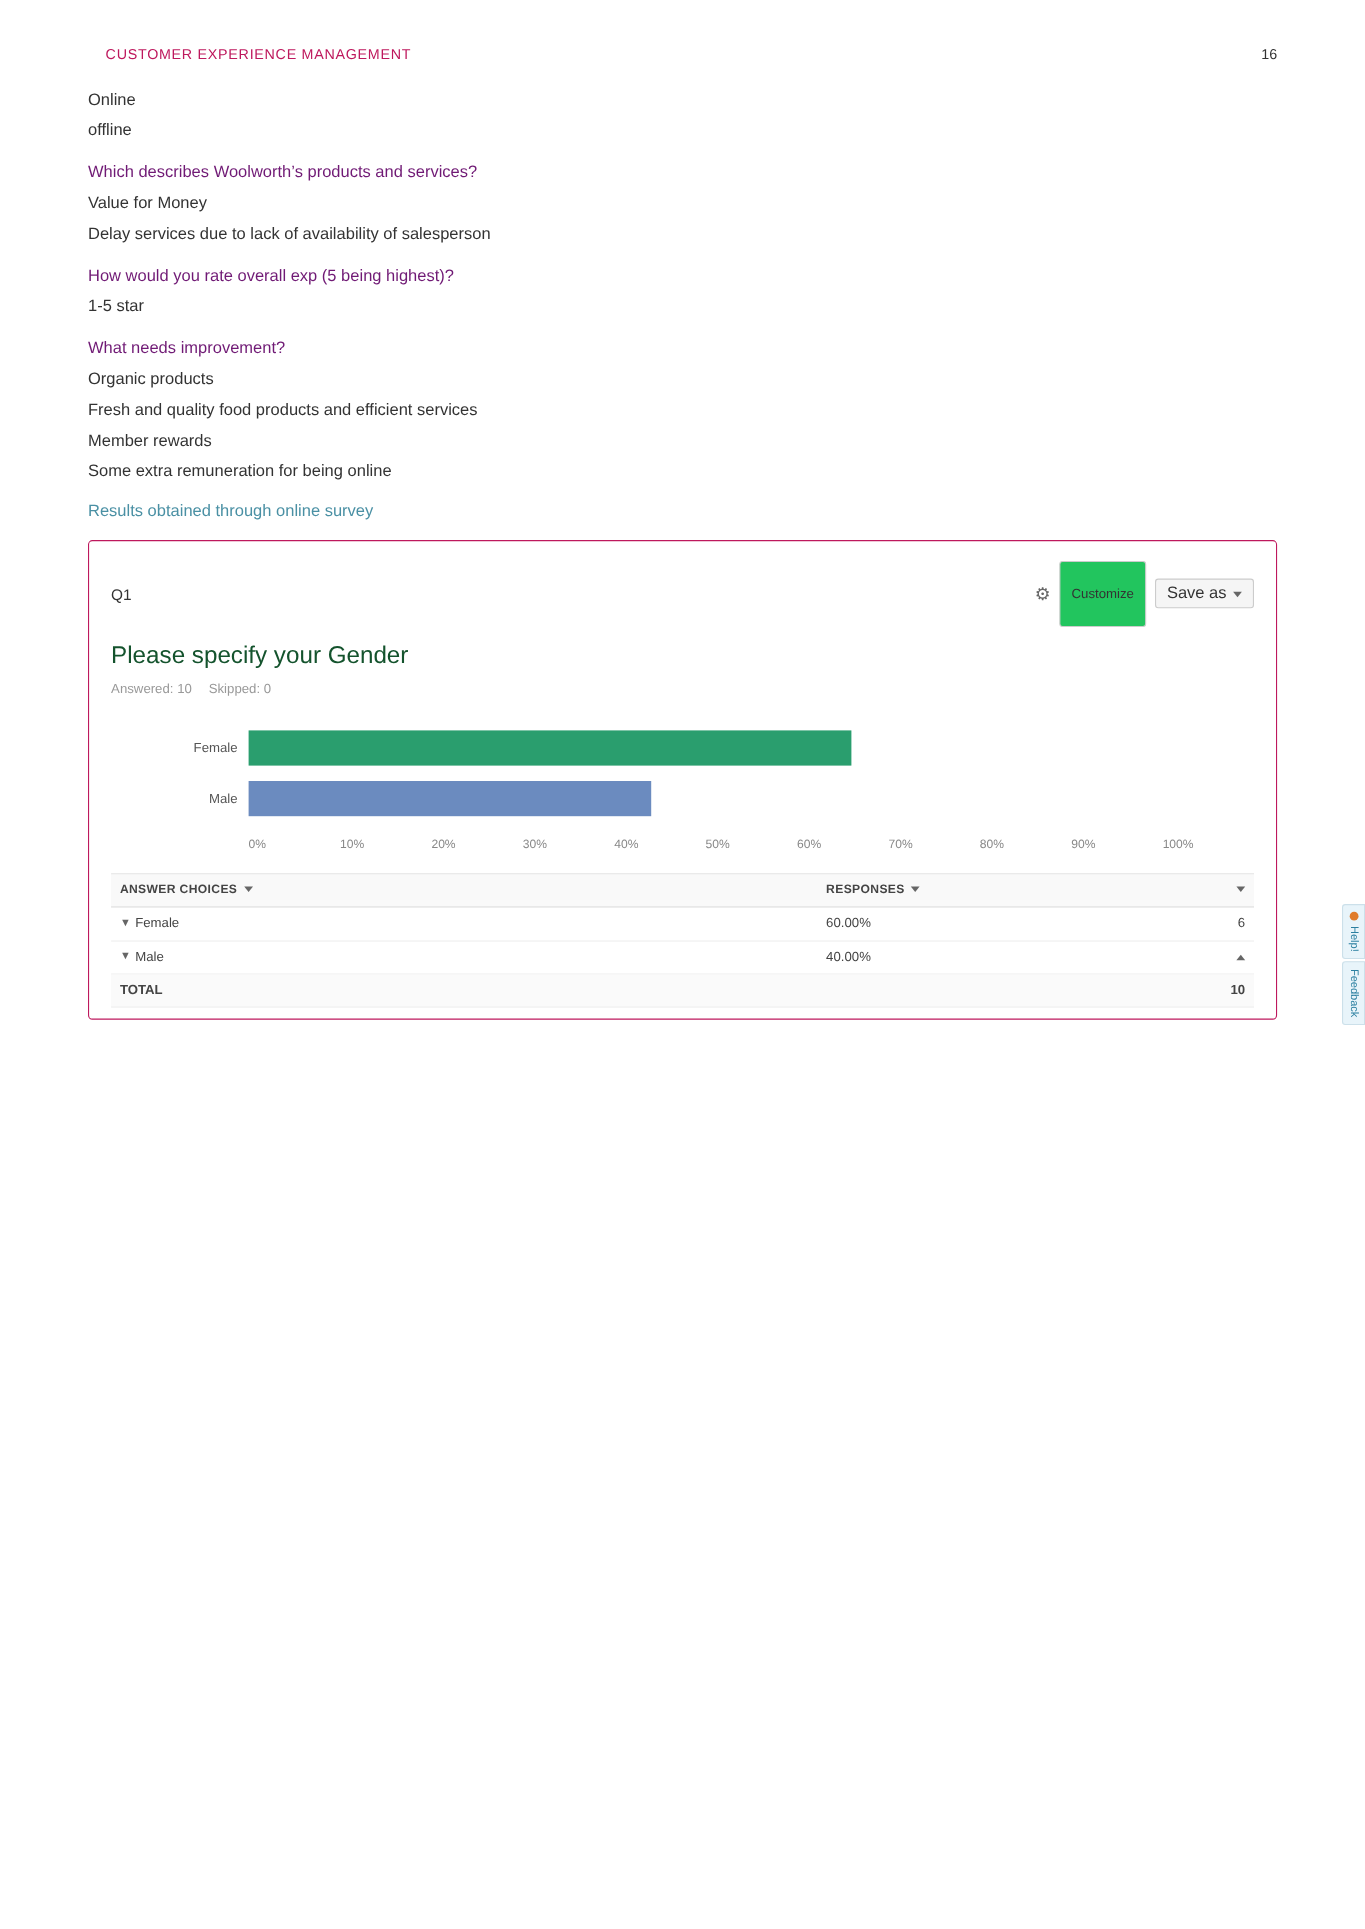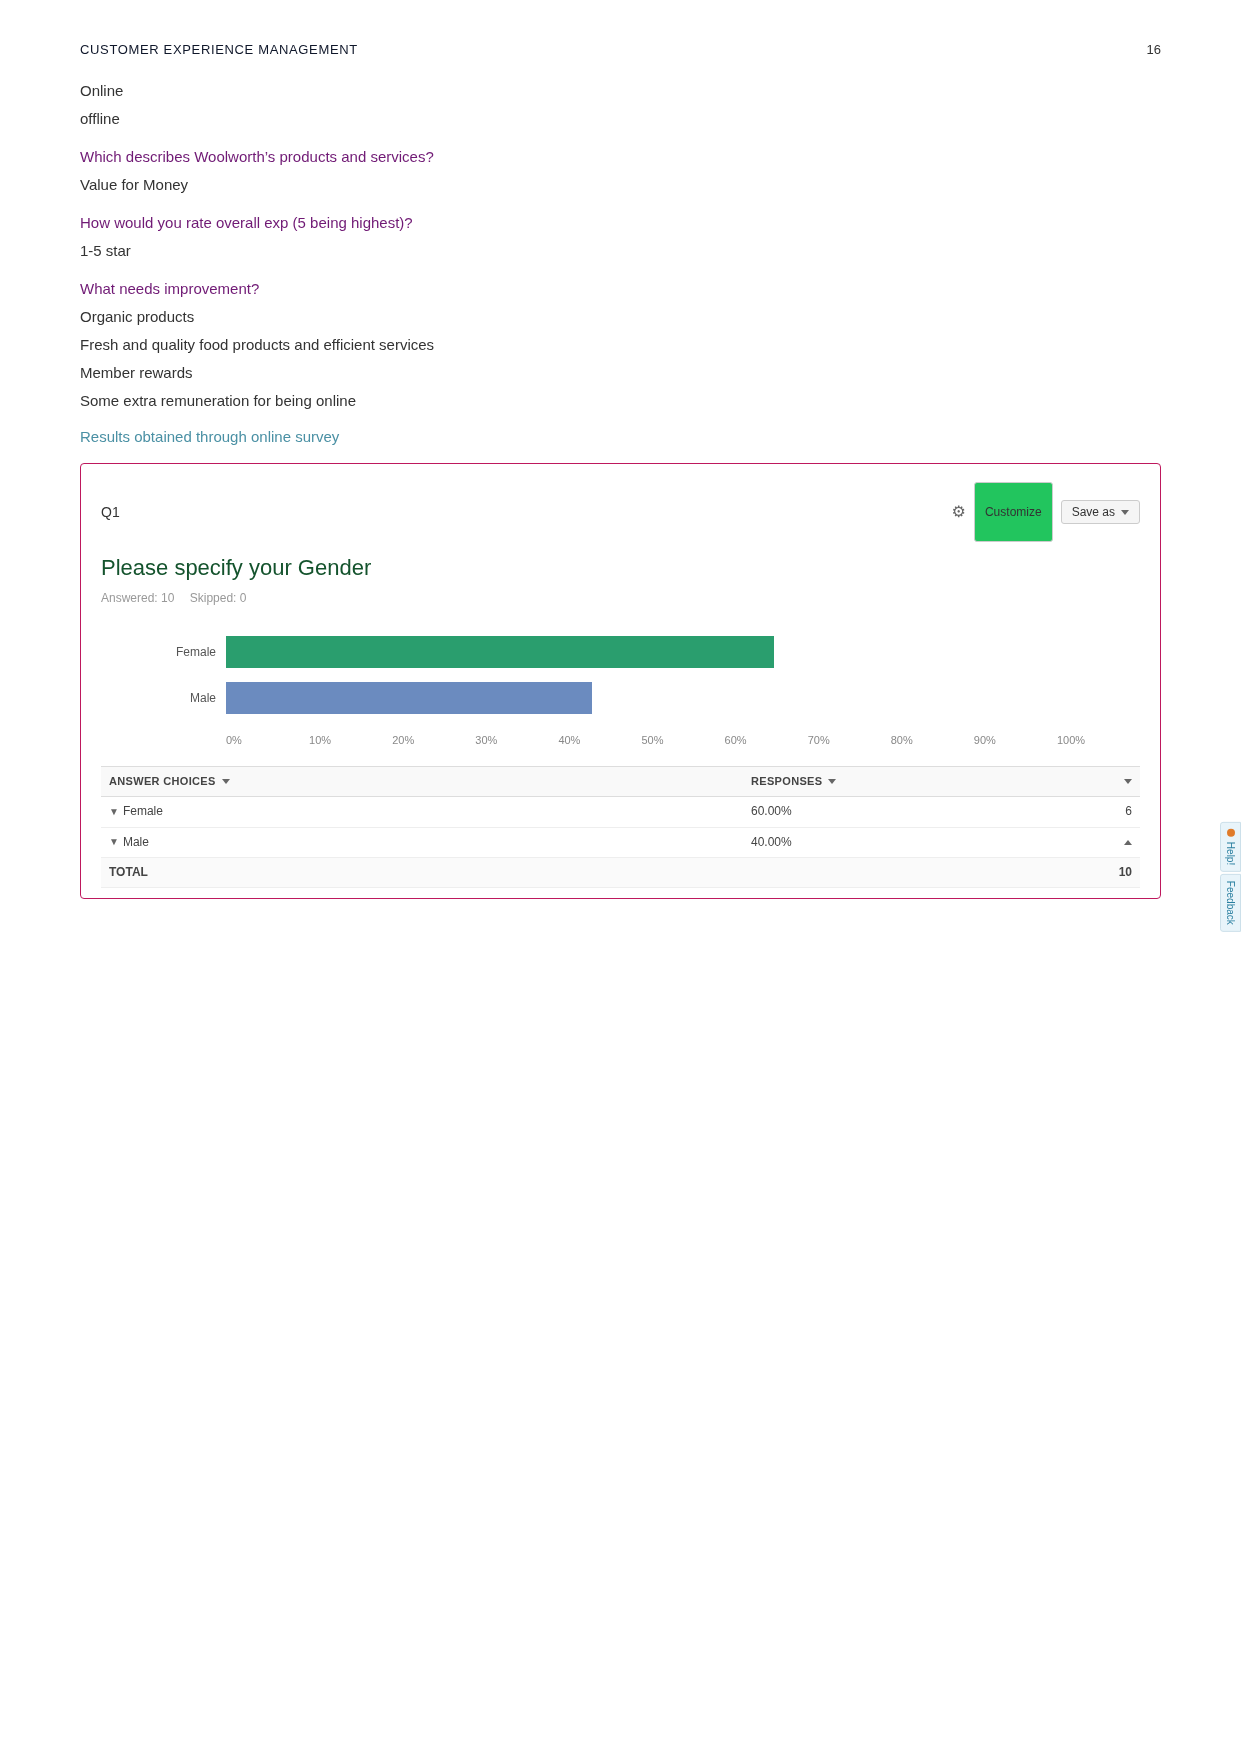--- a/index.html
+++ b/index.html
@@ -15,22 +15,23 @@
     }
     .header-row {
       display: flex;
       justify-content: space-between;
       align-items: flex-start;
       margin-bottom: 18px;
     }
     .doc-title {
       font-size: 13px;
       letter-spacing: 0.05em;
-      color: #0f172a;
+      color: #be185d;
       font-weight: normal;
+      margin-left: 16px;
     }
     .page-number {
       font-size: 13px;
       color: #333;
     }
     .text-normal {
       font-size: 15px;
       color: #333;
       margin-bottom: 4px;
     }
@@ -81,21 +82,21 @@
     .card-btn {
       font-size: 12px;
       padding: 22px 10px;
       border: 1px solid #ccc;
       border-radius: 3px;
       background: #22c55e;
       cursor: pointer;
       color: #333;
     }
     .card-btn-save {
-      font-size: 12px;
+      font-size: 15px;
       padding: 4px 10px;
       border: 1px solid #ccc;
       border-radius: 3px;
       background: #f5f5f5;
       cursor: pointer;
       color: #333;
       display: flex;
       align-items: center;
       gap: 4px;
     }
@@ -278,20 +279,21 @@
 <div class="header-row">
   <span class="doc-title">CUSTOMER EXPERIENCE MANAGEMENT</span>
   <span class="page-number">16</span>
 </div>
 
 <div id="content-body">
     <div class="text-normal">Online</div>
     <div class="text-normal">offline</div>
     <div class="text-bold">Which describes Woolworth’s products and services?</div>
     <div class="text-normal">Value for Money</div>
+    <div class="text-normal">Delay services due to lack of availability of salesperson</div>
     <div class="text-bold">How would you rate overall exp (5 being highest)?</div>
     <div class="text-normal">1-5 star</div>
     <div class="text-bold">What needs improvement?</div>
     <div class="text-normal">Organic products</div>
     <div class="text-normal">Fresh and quality food products and efficient services</div>
     <div class="text-normal">Member rewards</div>
     <div class="text-normal">Some extra remuneration for being online</div>
     <div class="text-link">Results obtained through online survey</div>
   </div>
 

